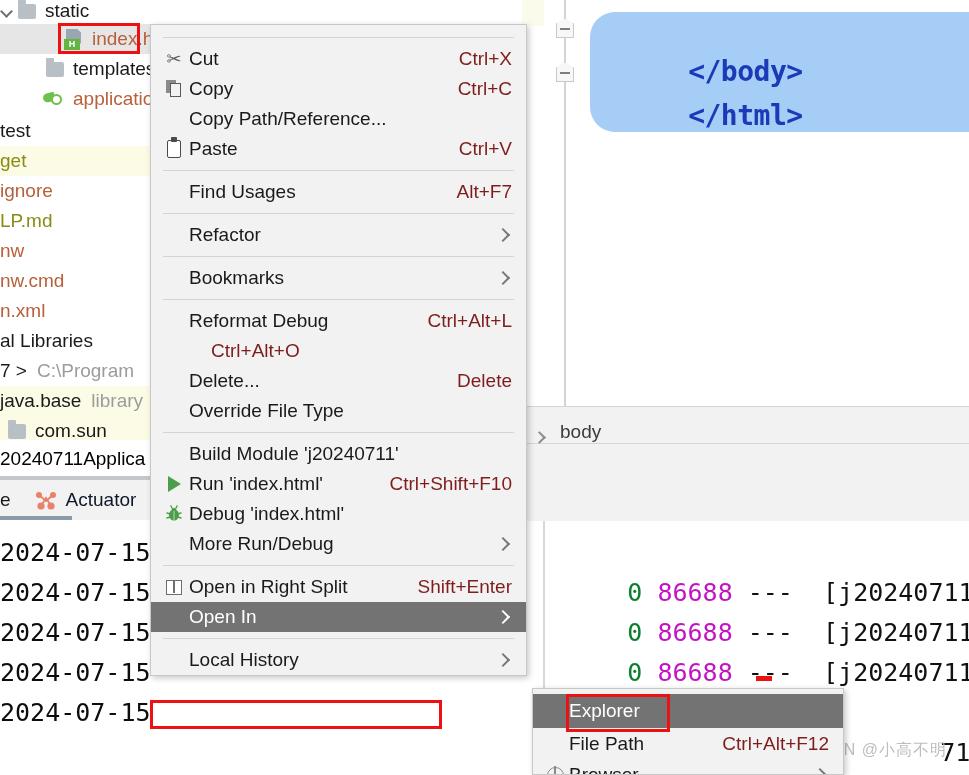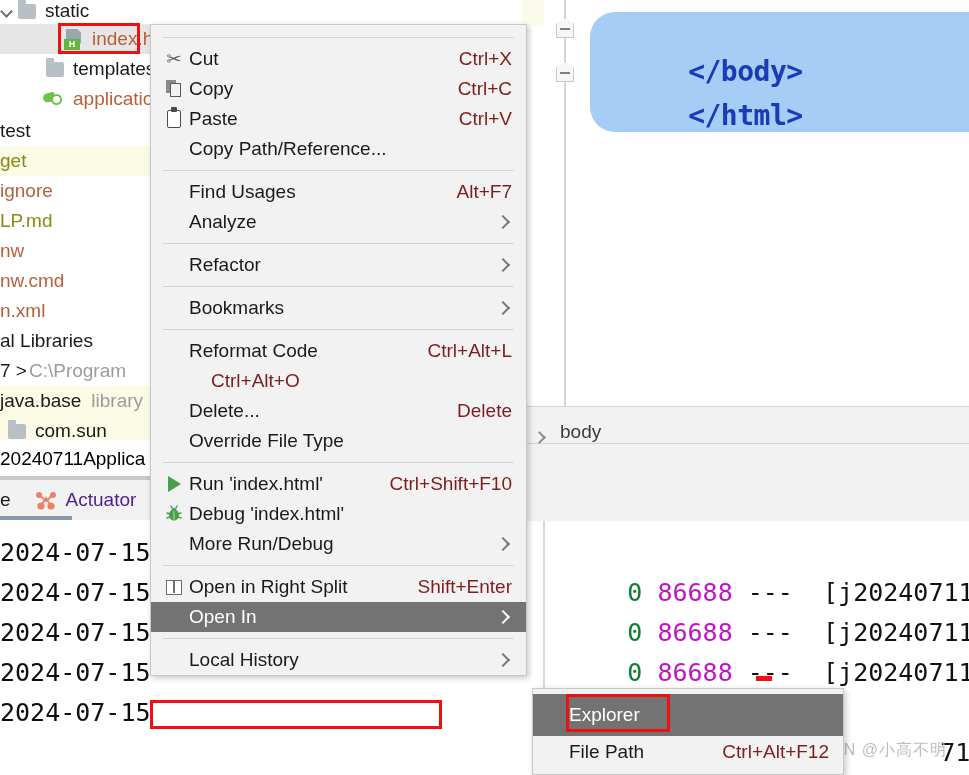--- a/index.html
+++ b/index.html
@@ -180,21 +180,21 @@
   #tab-partial {
     font-size: 19px;
     padding-left: 0;
     margin-right: 24px;
     color: #1a1a1a;
   }
   #tab-actuator {
     font-size: 19px;
     display: flex;
     align-items: center;
-    color: #4c1d95;
+    color: #0f172a;
   }
   .ic-actuator {
     display: inline-block;
     width: 22px; height: 20px;
     margin-right: 9px;
     position: relative;
     flex: none;
   }
   .ic-actuator svg { display: block; }
   #tab-underline {
@@ -608,21 +608,21 @@
     <div class="tree-row" style="top:296px;">
       <span class="tree-label t-orange">n.xml</span>
     </div>
 
     <div class="tree-row" style="top:326px;">
       <span class="tree-label t-black">al Libraries</span>
     </div>
 
     <div class="tree-row" style="top:356px;">
       <span class="tree-label t-black">7 &gt;</span>
-      <span class="tree-label t-grey" style="margin-left:2px;">C:\Program</span>
+      <span class="tree-label t-grey" style="margin-left:10px;">C:\Program</span>
     </div>
 
     <div class="tree-row tree-hl" style="top:386px;">
       <span class="tree-label t-black">java.base</span>
       <span class="tree-label t-grey" style="margin-left:10px;">library</span>
     </div>
 
     <div class="tree-row tree-hl" style="top:416px;">
       <span style="width:8px; flex:none;"></span>
       <span class="ic-folder"></span>
@@ -701,45 +701,40 @@
 
   <div class="menu-item">
     <span class="mi-icon">
         <span class="g-copy"></span>
       </span>
     <span class="mi-label">Copy</span>
     <span class="mi-shortcut">Ctrl+C</span>
   </div>
 
   <div class="menu-item">
+    <span class="mi-icon"></span>
+    <span class="mi-label">Copy Path/Reference...</span>
+  </div>
+
+  <div class="menu-item">
     <span class="mi-icon">
         <span class="g-paste"></span>
       </span>
     <span class="mi-label">Paste</span>
     <span class="mi-shortcut">Ctrl+V</span>
   </div>
 
-  <div class="menu-item">
-    <span class="mi-icon"></span>
-    <span class="mi-label">Copy Path/Reference...</span>
-  </div>
-
   <div class="menu-sep"></div>
 
   <div class="menu-item">
     <span class="mi-icon"></span>
     <span class="mi-label">Find Usages</span>
     <span class="mi-shortcut">Alt+F7</span>
   </div>
 
-  <div class="menu-item">
-    <span class="mi-icon"></span>
-    <span class="mi-label">Analyze</span>
-    <span class="mi-arrow"></span>
-  </div>
 
   <div class="menu-sep"></div>
 
   <div class="menu-item">
     <span class="mi-icon"></span>
     <span class="mi-label">Refactor</span>
     <span class="mi-arrow"></span>
   </div>
 
   <div class="menu-sep"></div>
@@ -747,21 +742,21 @@
   <div class="menu-item">
     <span class="mi-icon"></span>
     <span class="mi-label">Bookmarks</span>
     <span class="mi-arrow"></span>
   </div>
 
   <div class="menu-sep"></div>
 
   <div class="menu-item">
     <span class="mi-icon"></span>
-    <span class="mi-label">Reformat Code</span>
+    <span class="mi-label">Reformat Debug</span>
     <span class="mi-shortcut">Ctrl+Alt+L</span>
   </div>
 
   <div class="menu-item">
     <span class="mi-icon"></span>
     <span class="mi-shortcut">Ctrl+Alt+O</span>
   </div>
 
   <div class="menu-item">
     <span class="mi-icon"></span>
@@ -769,20 +764,24 @@
     <span class="mi-shortcut">Delete</span>
   </div>
 
   <div class="menu-item">
     <span class="mi-icon"></span>
     <span class="mi-label">Override File Type</span>
   </div>
 
   <div class="menu-sep"></div>
 
+  <div class="menu-item">
+    <span class="mi-icon"></span>
+    <span class="mi-label">Build Module 'j20240711'</span>
+  </div>
 
   <div class="menu-item">
     <span class="mi-icon">
         <span class="g-play"></span>
       </span>
     <span class="mi-label">Run 'index.html'</span>
     <span class="mi-shortcut">Ctrl+Shift+F10</span>
   </div>
 
   <div class="menu-item">
@@ -824,21 +823,21 @@
   <div class="menu-item">
     <span class="mi-icon"></span>
     <span class="mi-label">Local History</span>
     <span class="mi-arrow"></span>
   </div>
 </div>
 
 <div id="openin-highlight-box"></div>
 
 <div id="submenu">
-  <div class="menu-item selected" style="height:42px;">
+  <div class="menu-item selected" style="height:34px;">
     <span class="mi-icon"></span>
     <span class="mi-label">Explorer</span>
   </div>
   <div class="menu-item" style="height:32px;">
     <span class="mi-icon"></span>
     <span class="mi-label">File Path</span>
     <span class="mi-shortcut">Ctrl+Alt+F12</span>
   </div>
   <div class="menu-item" style="height:30px;">
     <span class="mi-icon">

